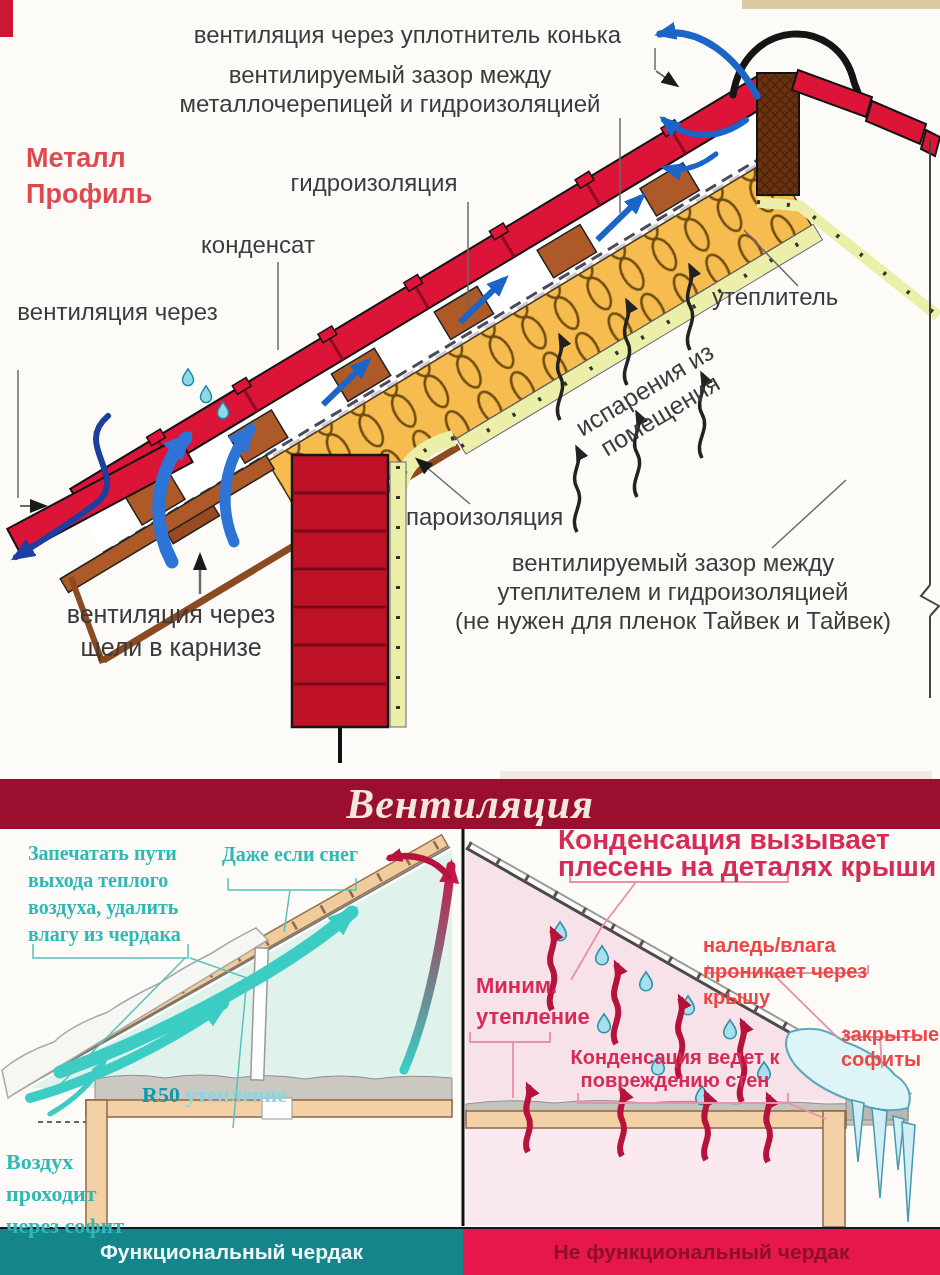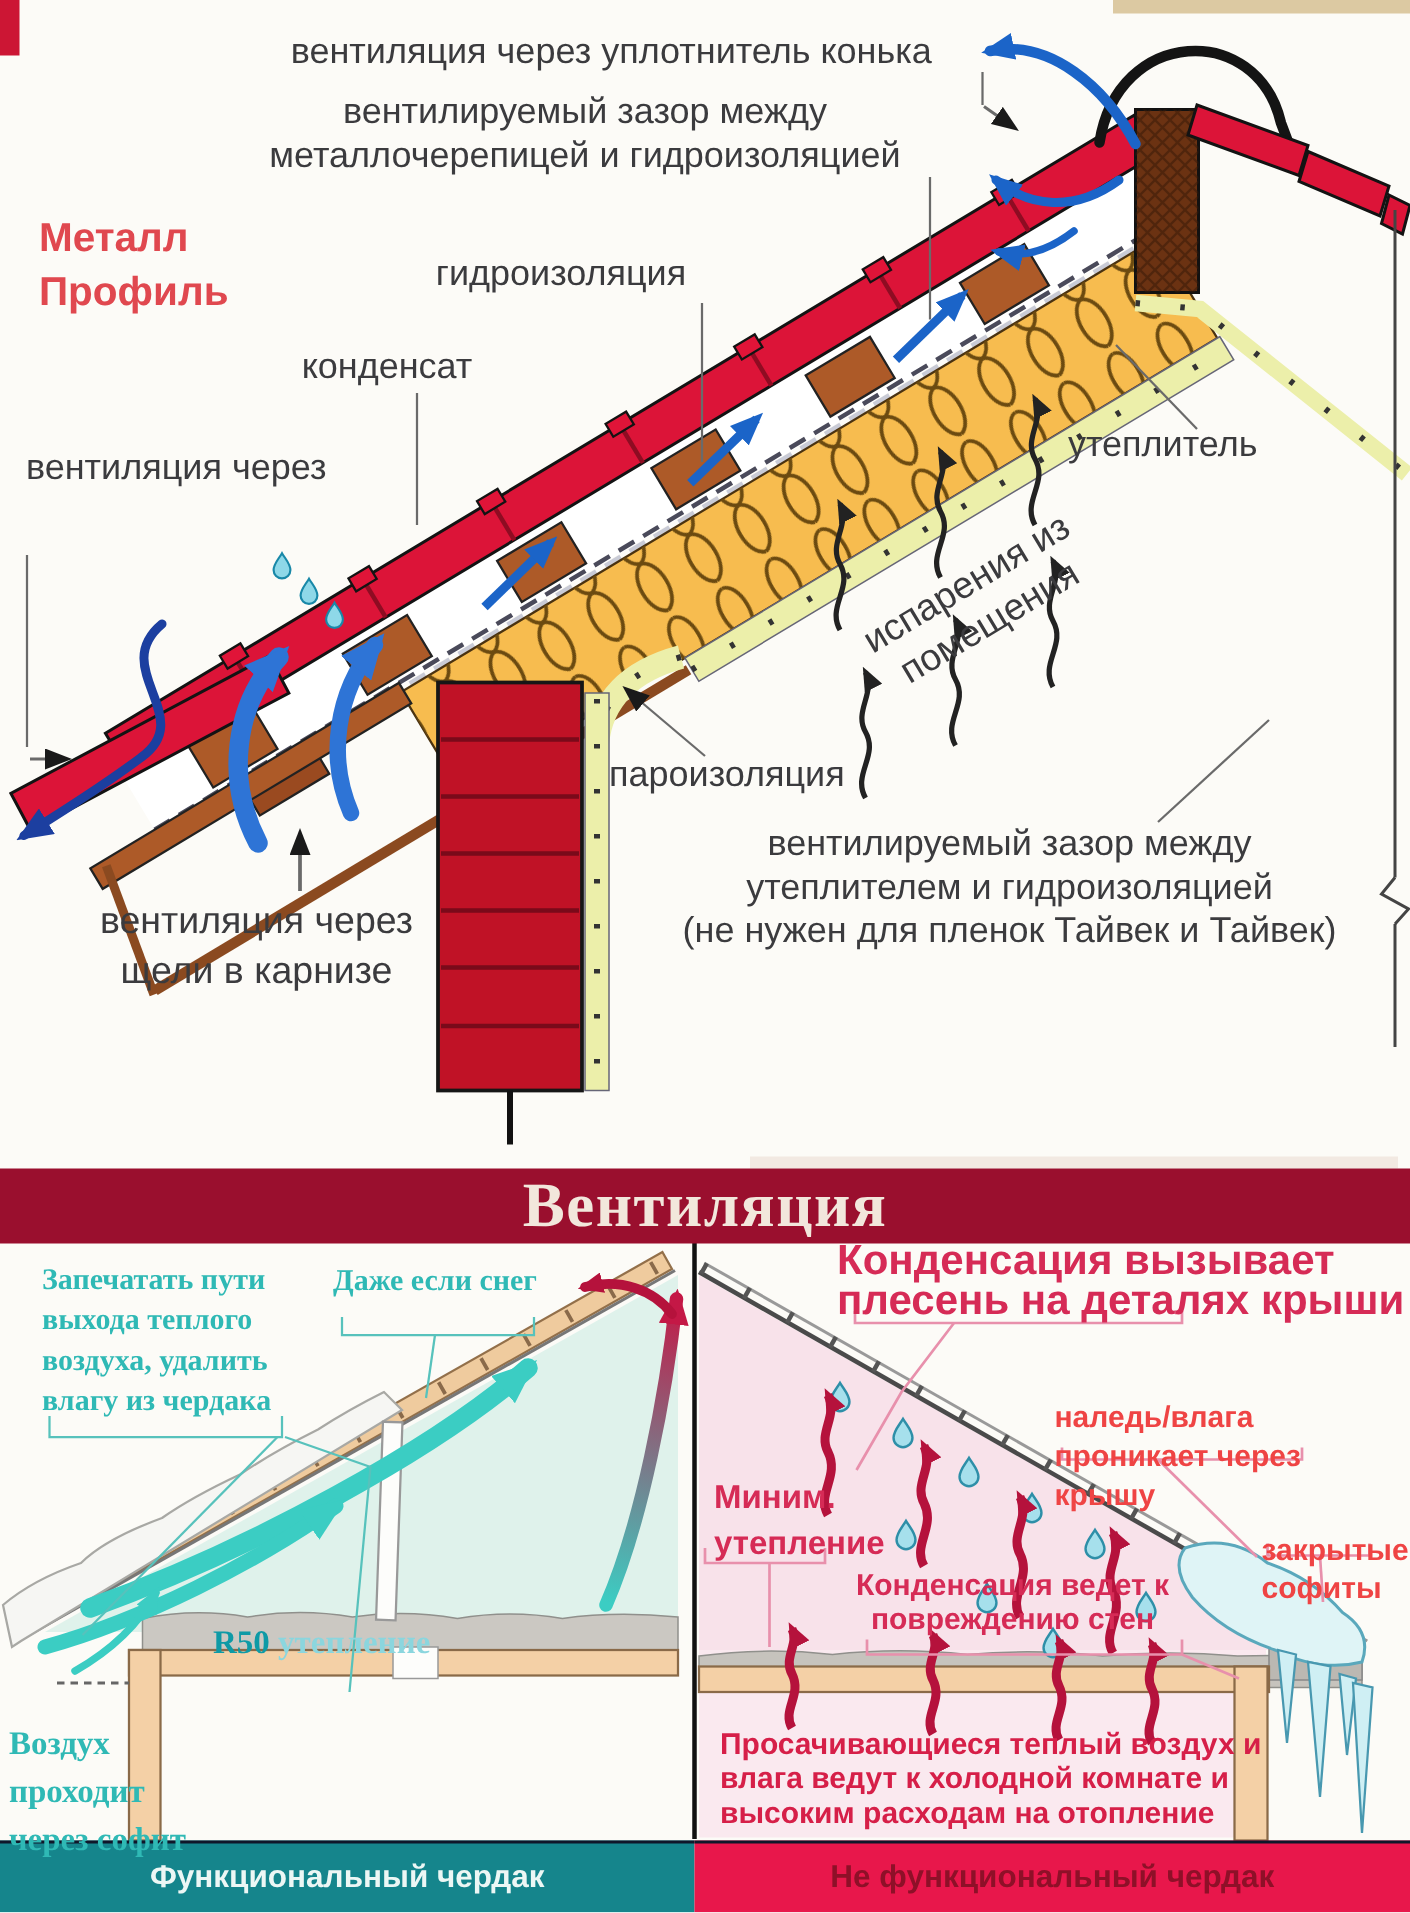--- a/index.html
+++ b/index.html
@@ -14,21 +14,21 @@
   .snowlbl{font-family:"Liberation Serif",serif;font-weight:bold;color:#2FB9B5;font-size:20px;}
   .reduces{color:#58C3DC;font-weight:bold;font-size:22px;line-height:33px;}
   .crimson{color:#D62B56;font-weight:bold;font-size:28px;line-height:27px;}
   .magenta{color:#ef4444;font-weight:bold;font-size:20px;line-height:26px;margin-top:42px;}
   .leaking{color:#D61F48;font-weight:bold;font-size:20px;line-height:23px;}
   .walldmg{color:#D62B56;font-weight:bold;font-size:20px;line-height:23px;text-align:center;}
   .r50v{font-family:"Liberation Serif",serif;font-weight:bold;color:#0E9AA6;font-size:22px;}
   .r50l{font-family:"Liberation Serif",serif;font-weight:bold;color:#8BD6DE;font-size:22px;}
   .banner{position:absolute;left:0;top:779px;width:940px;height:50px;background:#9A0F2E;
           display:flex;align-items:center;justify-content:center;z-index:5;}
-  .banner span{font-family:"Liberation Serif",serif;font-weight:bold;font-size:42px;color:#F2E7DC;letter-spacing:1px;}
+  .banner span{font-family:"Liberation Serif",serif;font-weight:bold;font-size:42px;color:#F2E7DC;letter-spacing:1px;font-style:italic;}
   .prestrip{position:absolute;left:500px;top:771px;width:432px;height:8px;background:#F2E9E2;z-index:4;}
   .footer{position:absolute;top:1227px;height:48px;display:flex;align-items:center;justify-content:center;
           z-index:5;border-top:2px solid #0f172a;box-sizing:border-box;}
   .footer-left{left:0;width:463px;background:#15858C;}
   .footer-left span{color:#ECF7F5;font-weight:bold;font-size:21px;}
   .footer-right{left:463px;width:477px;background:#E8174B;}
   .footer-right span{color:#8E1028;font-weight:bold;font-size:21px;}
   .rot{transform:rotate(-31deg);transform-origin:center center;}
 </style>
 </head>
@@ -359,45 +359,40 @@
   <div class="lbl snowlbl" style="left:222px;top:843px;">Даже если снег</div>
   <div class="lbl crimson" style="left:558px;top:826px;">
     <div>Конденсация вызывает</div>
     <div>плесень на деталях крыши</div>
   </div>
   <div class="lbl magenta" style="left:703px;top:890px;">
     <div>наледь/влага</div>
     <div>проникает через</div>
     <div>крышу</div>
   </div>
-  <div class="lbl crimson" style="left:476px;top:970px;font-size:22px;line-height:31px;margin-top:12px;">
+  <div class="lbl crimson" style="left:476px;top:970px;font-size:22px;line-height:31px;">
     <div>Миним.</div>
     <div>утепление</div>
   </div>
   <div class="lbl magenta" style="left:841px;top:980px;line-height:25px;">
     <div>закрытые</div>
     <div>софиты</div>
   </div>
   <div class="lbl walldmg" style="left:555px;top:1046px;width:240px;">
     <div>Конденсация ведет к</div>
     <div>повреждению стен</div>
   </div>
   <div class="lbl" style="left:142px;top:1082px;">
     <span class="r50v">R50</span><span class="r50l"> утепление</span>
   </div>
   <div class="lbl teal-serif" style="left:6px;top:1146px;font-size:22px;line-height:32px;z-index:8;">
     <div>Воздух</div>
     <div>проходит</div>
     <div>через софит</div>
   </div>
-  <div class="lbl leaking" style="left:480px;top:1152px;">
-    <div>Просачивающиеся теплый воздух и</div>
-    <div>влага ведут к холодной комнате и</div>
-    <div>высоким расходам на отопление</div>
-  </div>
 
   <div class="footer footer-left">
     <span>Функциональный чердак</span>
   </div>
   <div class="footer footer-right">
     <span>Не функциональный чердак</span>
   </div>
 </div>
 
 </body></html>

